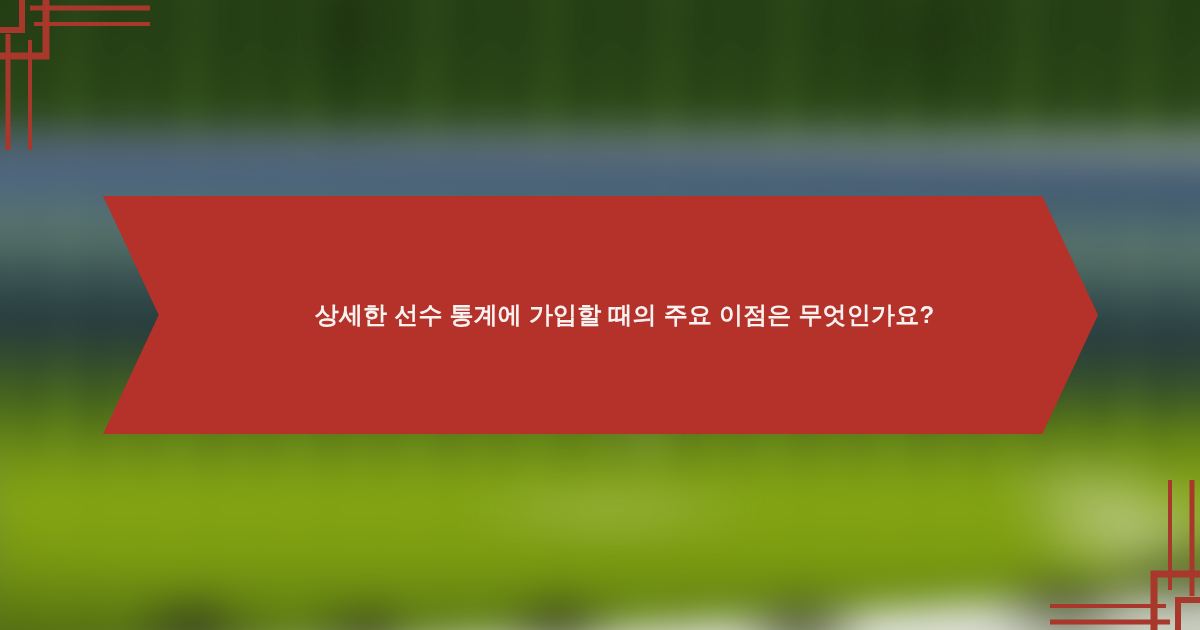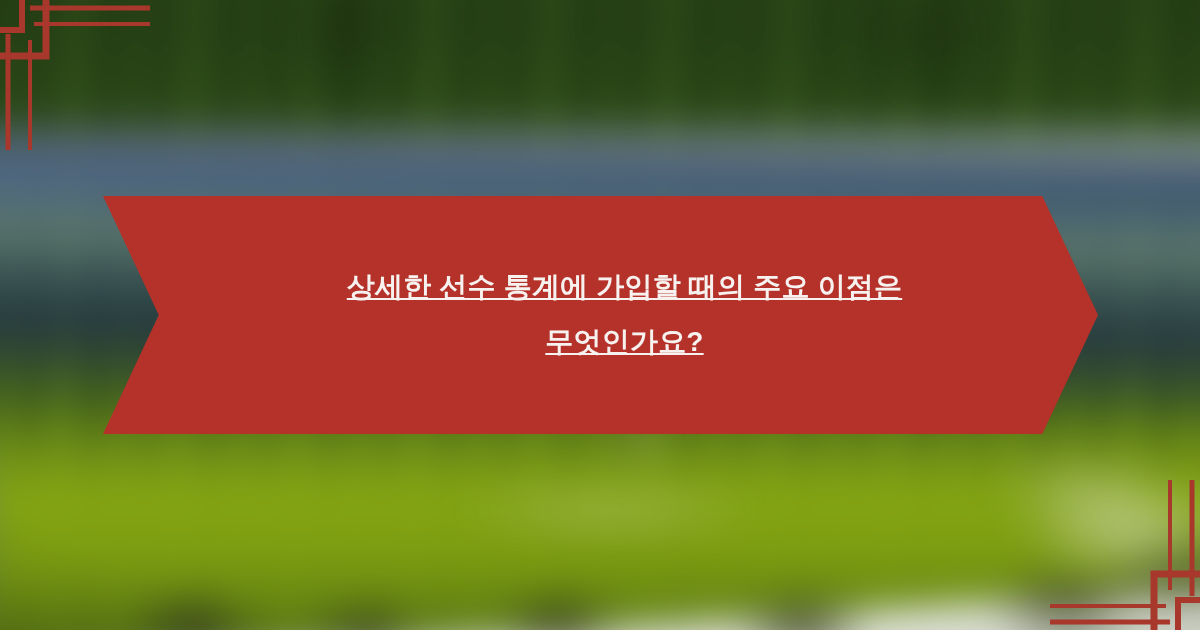--- a/index.html
+++ b/index.html
@@ -134,26 +134,25 @@
     display: flex;
     align-items: center;
     justify-content: center;
   }
   .banner-text {
     width: 640px;
     margin: 0;
     padding: 0 0 0 48px;
     text-align: center;
     color: #f7f2ef;
-    font-size: 28px;
+    font-size: 24px;
     font-weight: bold;
     line-height: 1.95;
     letter-spacing: .2px;
     word-break: keep-all;
-    text-decoration: underline;
   }
 </style>
 </head>
 <body>
 
 <div id="stage">
 
   <div class="bg-photo"></div>
   <div class="bg-flecks"></div>
   <div class="bg-vignette"></div>

